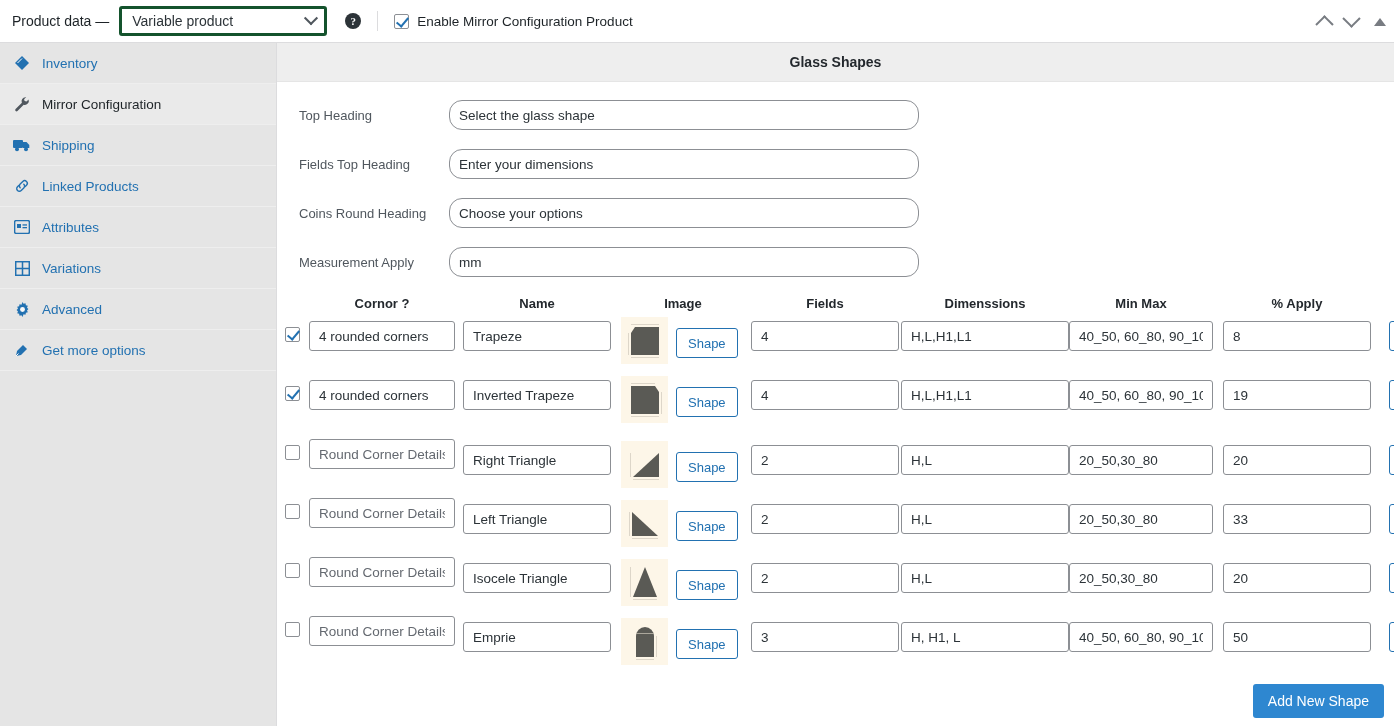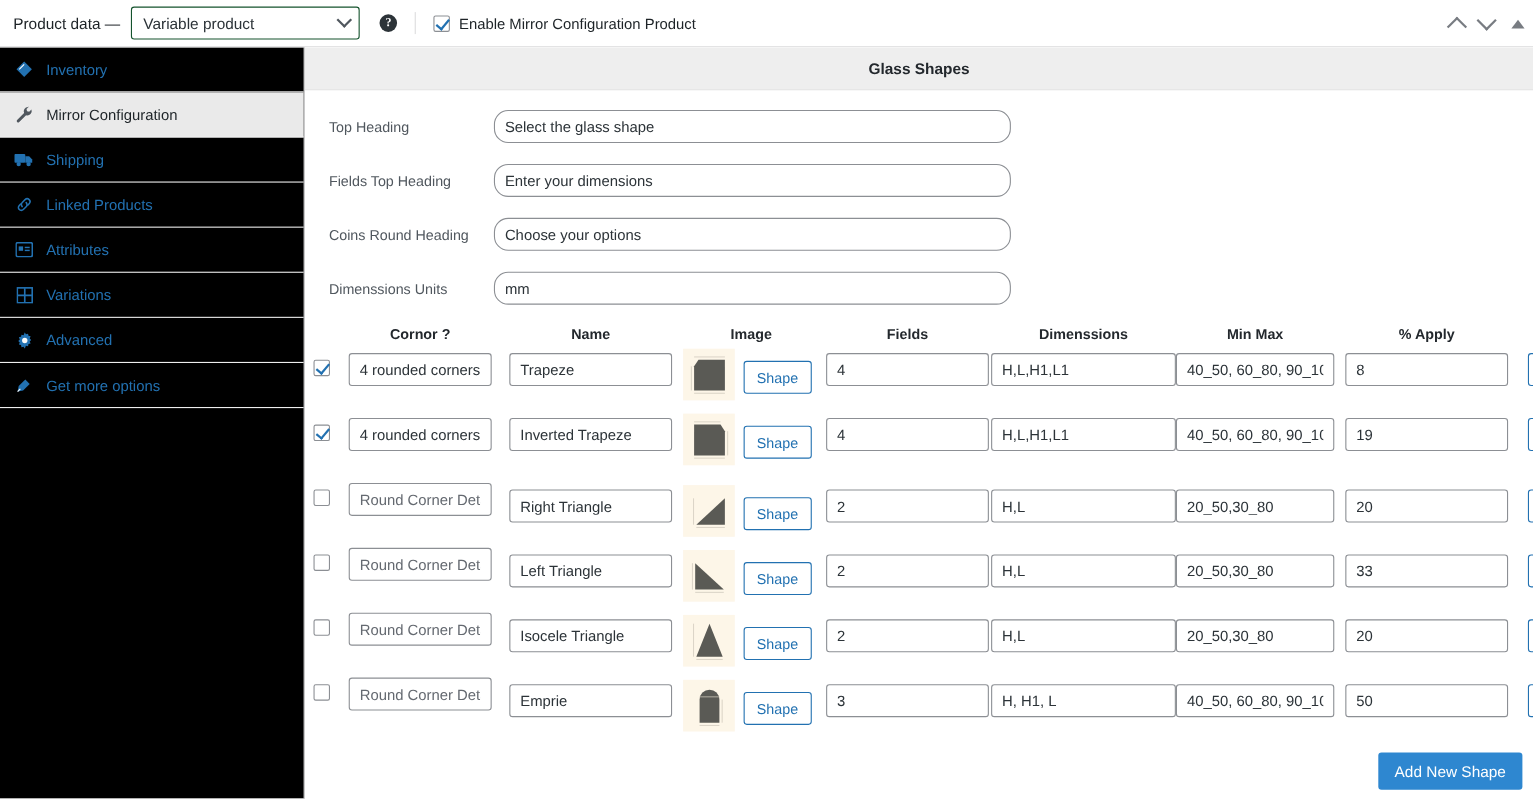--- a/index.html
+++ b/index.html
@@ -26,21 +26,21 @@
   #topbar .pd-label {
     font-size:14px;
     font-weight:400;
     color:#1d2327;
     white-space:nowrap;
     margin-right:10px;
   }
   .product-type-select {
     width:208px;
     height:30px;
-    border:1px solid #14532d;
+    border:3px solid #14532d;
     border-radius:3px;
     background:#fff;
     display:flex;
     align-items:center;
     padding:0 8px 0 10px;
     font-size:14px;
     color:#2c3338;
     position:relative;
     cursor:pointer;
   }
@@ -115,21 +115,21 @@
     margin-left:2px;
   }
 
   
   #wrap { display:flex; height:683px; }
 
   
   #sidebar {
     width:277px;
     flex:0 0 277px;
-    background:#000000;
+    background:#e5e5e5;
     border-right:1px solid #dcdcde;
   }
   .side-item {
     height:41px;
     display:flex;
     align-items:center;
     padding-left:12px;
     border-bottom:1px solid #eeeeee;
     cursor:pointer;
     color:#2271b1;
@@ -195,21 +195,21 @@
   .c-check { width:30px;  flex:0 0 30px;  display:flex; justify-content:center; }
   .c-corner{ width:150px; flex:0 0 150px; display:flex; justify-content:center; }
   .c-name  { width:160px; flex:0 0 160px; display:flex; justify-content:center; }
   .c-image { width:128px; flex:0 0 128px; display:flex; justify-content:flex-start; align-items:flex-start; gap:8px; padding-left:4px; }
   .c-fields{ width:160px; flex:0 0 160px; display:flex; justify-content:center; }
   .c-dims  { width:160px; flex:0 0 160px; display:flex; justify-content:center; }
   .c-mm    { width:152px; flex:0 0 152px; display:flex; justify-content:center; }
   .c-pct   { width:160px; flex:0 0 160px; display:flex; justify-content:center; }
   .c-act   { width:85px;  flex:0 0 85px;  display:flex; justify-content:center; }
 
-  .in-corner { width:130px; }
+  .in-corner { width:146px; }
   .in-name   { width:148px; }
   .in-fields { width:148px; }
   .in-dims   { width:168px; }
   .in-mm     { width:144px; }
   .in-pct    { width:148px; }
 
   .thumb-box {
     width:47px; height:47px;
     background:#fdf6e8;
     display:flex; align-items:center; justify-content:center;
@@ -361,21 +361,21 @@
         </div>
         <div class="set-row" style="margin-top: 19px;">
           <div class="set-label">Fields Top Heading</div>
           <input class="txt wide" type="text" value="Enter your dimensions" style="">
         </div>
         <div class="set-row" style="margin-top: 19px;">
           <div class="set-label">Coins Round Heading</div>
           <input class="txt wide" type="text" value="Choose your options" style="">
         </div>
         <div class="set-row" style="margin-top: 19px;">
-          <div class="set-label">Dimenssions Units</div>
+          <div class="set-label">Measurement Apply</div>
           <input class="txt wide" type="text" value="mm" style="">
         </div>
       </div>
 
     <div id="tbl">
       <div class="th-row">
         <div class="c-check"></div>
         <div class="c-corner">Cornor ?</div>
         <div class="c-name">Name</div>
         <div class="c-image" style="justify-content:center">Image</div>

